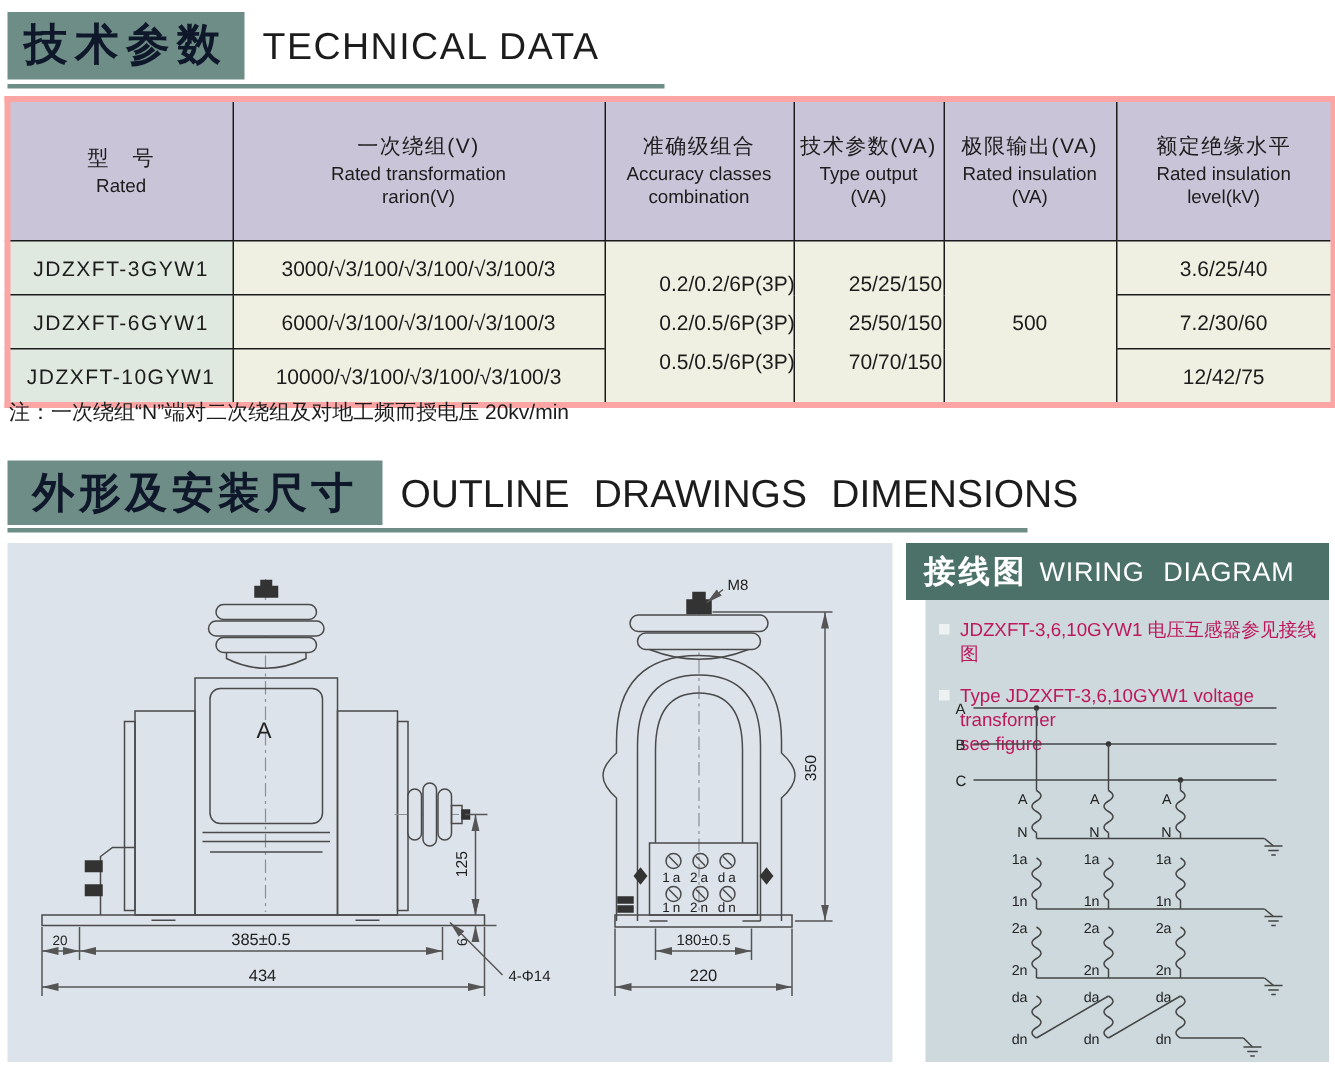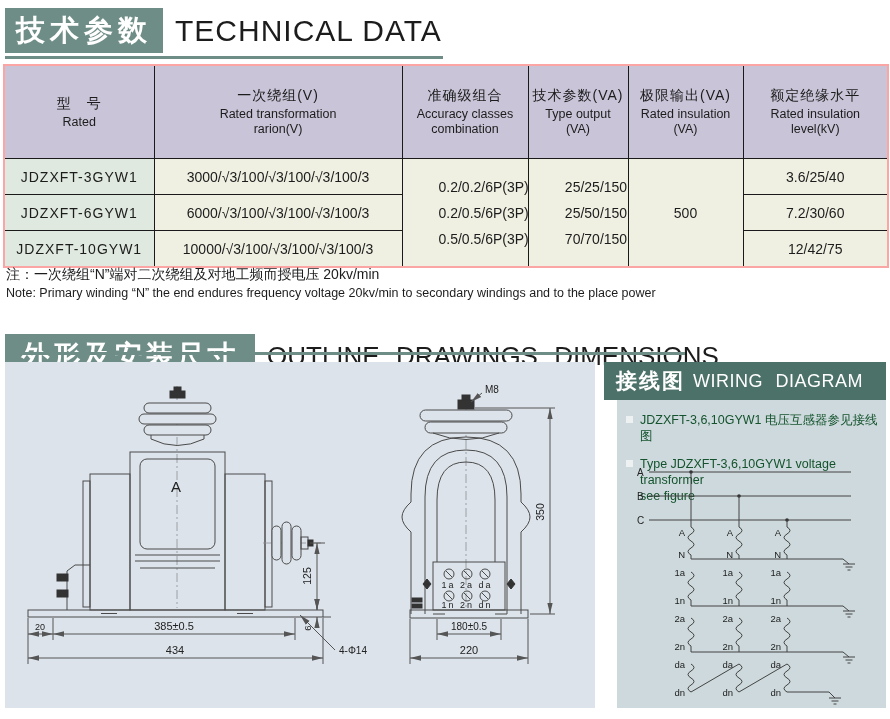--- a/index.html
+++ b/index.html
@@ -3,35 +3,35 @@
 <meta charset="utf-8">
 <style>
   html,body{margin:0;padding:0;}
   body{
     width:890px;height:719px;position:relative;background:#ffffff;
     font-family:"Liberation Sans","DejaVu Sans",sans-serif;color:#1c1c1c;overflow:hidden;
   }
   
   .sec-header{position:absolute;left:5px;height:50px;}
   .sec-box{
-    display:inline-block;background:#6e8d86;color:#ffffff;font-weight:bold;
+    display:inline-block;background:#6e8d86;color:#0f172a;font-weight:bold;
     text-align:center;vertical-align:top;
   }
   .sec-box.s1{min-width:150px;height:45px;line-height:45px;font-size:29px;letter-spacing:5px;padding:0 4px;}
   .sec-box.s2{min-width:242px;height:43px;line-height:43px;font-size:28px;letter-spacing:3px;padding:0 4px;}
   .sec-en{
     display:inline-block;vertical-align:bottom;color:#1c1c1c;margin-left:12px;
   }
-  .sec-en.s1{font-size:30px;letter-spacing:1px;line-height:44px;}
+  .sec-en.s1{font-size:25px;letter-spacing:1px;line-height:44px;}
   .sec-en.s2{font-size:26px;letter-spacing:0px;word-spacing:9px;line-height:42px;}
   .sec-underline{position:absolute;height:3px;background:#6e8d86;}
   
   .tech-table{position:absolute;left:3px;top:64px;border-collapse:collapse;table-layout:fixed;width:884px;}
   .tech-table th,.tech-table td{border:1px solid #1a1a1a;padding:0;text-align:center;vertical-align:middle;}
-  .tech-table{border:2px solid #fca5a5;}
+  .tech-table{border:4px solid #fca5a5;}
   .tech-table th{background:#c9c4d7;font-weight:normal;height:92px;}
   .th-zh{font-size:14px;letter-spacing:1px;margin-bottom:2px;}
   .th-en{font-size:12.5px;line-height:15px;}
   .td-type{background:#dfe9df;font-size:14px;letter-spacing:1px;height:35px;}
   .td-data{background:#eff0e2;font-size:14px;}
   .multi-line div{line-height:26px;font-size:14px;padding-left:36px;}
   
   .notes{position:absolute;left:6px;top:266px;}
   .note-zh{font-size:14px;margin-bottom:2px;}
   .note-en{font-size:12.5px;}
@@ -41,21 +41,21 @@
   
   .wiring-header{
     position:absolute;left:604px;top:362px;width:282px;height:38px;background:#4c7168;
     color:#fff;display:flex;align-items:center;padding-left:12px;box-sizing:border-box;
   }
   .wiring-header .zh{font-size:21px;font-weight:bold;letter-spacing:2px;margin-right:8px;}
   .wiring-header .en{font-size:18px;word-spacing:7px;letter-spacing:0.5px;}
   .wiring-body{
     position:absolute;left:617px;top:400px;width:269px;height:308px;background:#cdd9dc;box-sizing:border-box;
   }
-  .bullet-row{display:flex;margin:12px 6px 0 9px;font-size:12.5px;line-height:16px;color:#14532d;}
+  .bullet-row{display:flex;margin:12px 6px 0 9px;font-size:12.5px;line-height:16px;color:#be185d;}
   .bullet-sq{flex:0 0 7px;width:7px;height:7px;background:#eef1f1;margin:4px 7px 0 0;}
   .wiring-svg{position:absolute;left:16px;top:58px;}
   
   svg text{font-family:"Liberation Sans","DejaVu Sans",sans-serif;fill:#222;}
   .ln{stroke:#4a4a4a;stroke-width:1;fill:none;}
   .lnw{stroke:#4a4a4a;stroke-width:1;fill:#dce3ea;}
   .dark{fill:#333;stroke:#333;}
   .dim{stroke:#555;stroke-width:1;fill:none;}
   .cl{stroke:#8a8f94;stroke-width:0.8;fill:none;stroke-dasharray:9 3 2 3;}
   .wl{stroke:#444;stroke-width:1;fill:none;}
@@ -133,24 +133,23 @@
   <tr>
     <td class="td-type">JDZXFT-10GYW1</td>
     <td class="td-data">10000/√3/100/√3/100/√3/100/3</td>
     <td class="td-data">12/42/75</td>
   </tr>
 </tbody>
   </table>
 
 <div class="notes">
   <div class="note-zh">注：一次绕组“N”端对二次绕组及对地工频而授电压 20kv/min</div>
-  <div class="note-en">Note: Primary winding  “N”  the end endures frequency voltage 20kv/min to secondary windings and to the place power</div>
-</div>
-
-<div class="sec-header" style="top:307px;margin-top:27px;">
+</div>
+
+<div class="sec-header" style="top:307px;">
   <span class="sec-box s2">外形及安装尺寸</span><span class="sec-en s2">OUTLINE DRAWINGS DIMENSIONS</span>
 </div>
 <div class="sec-underline" style="left:5px;top:352px;width:680px;"></div>
 
 <div class="draw-panel">
 <svg width="590" height="346" viewBox="0 0 590 346">
   <defs>
     <marker id="arr" viewBox="0 0 10 6" markerWidth="11" markerHeight="7" refX="10" refY="3" orient="auto-start-reverse">
       <path d="M0,0.6 L10,3 L0,5.4 z" fill="#555"></path>
     </marker>

